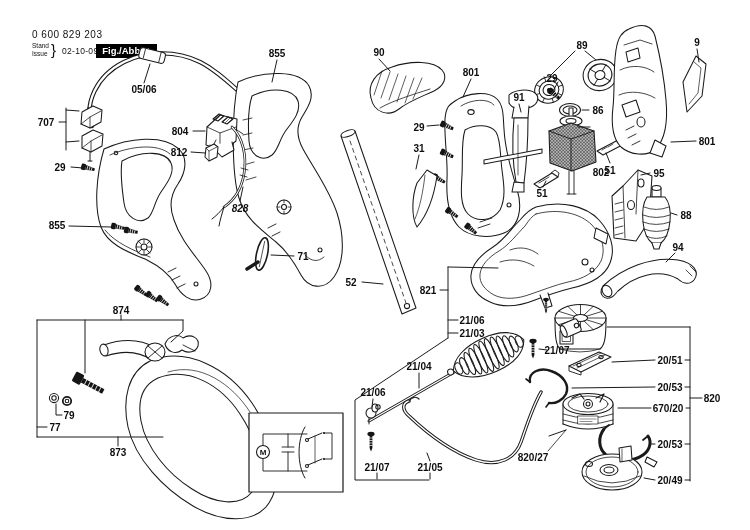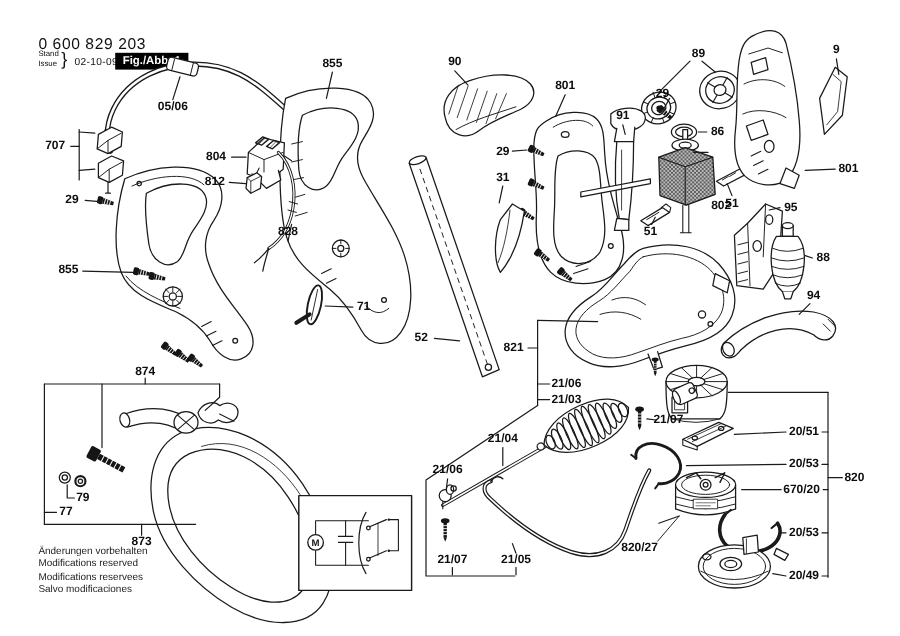--- a/index.html
+++ b/index.html
@@ -1,21 +1,21 @@
 <!DOCTYPE html>
 <html><head>
 <meta charset="utf-8">
 <style>
   html,body{margin:0;padding:0;background:#fff;}
   .canvas{position:relative;width:750px;height:530px;background:#fff;overflow:hidden;
           font-family:"Liberation Sans",sans-serif;color:#111;}
   .part-label{position:absolute;transform:translate(-50%,-50%);
           font:bold 10px "Liberation Sans",sans-serif;color:#0d0d0d;white-space:nowrap;
           background:transparent;}
-  .hdr-number{position:absolute;left:32px;top:29px;font-size:13px;letter-spacing:.5px;}
+  .hdr-number{position:absolute;left:32px;top:29px;font-size:10px;letter-spacing:.5px;}
   .hdr-stand{position:absolute;left:32px;top:42px;font-size:6.5px;line-height:7.5px;}
   .hdr-brace{position:absolute;left:51px;top:41px;font-size:15px;font-weight:400;}
   .hdr-date{position:absolute;left:62px;top:46px;font-size:8.5px;letter-spacing:.3px;}
   .fig-badge{position:absolute;left:96px;top:44px;width:61px;height:14px;background:#000;
           color:#fff;font:bold 9.5px "Liberation Sans",sans-serif;text-align:center;
           line-height:14px;}
   .footer{position:absolute;left:32px;top:454px;font-size:8.3px;line-height:10.4px;color:#222;}
   svg{position:absolute;left:0;top:0;}
   #labels{position:absolute;left:0;top:0;width:100%;height:100%;pointer-events:none;}
 </style>
@@ -478,21 +478,21 @@
       <div class="part-label" style="left: 144px; top: 89px;">05/06</div>
       <div class="part-label" style="left: 277px; top: 53px;">855</div>
       <div class="part-label" style="left: 379px; top: 52px;">90</div>
       <div class="part-label" style="left: 471px; top: 72px;">801</div>
       <div class="part-label" style="left: 582px; top: 45px;">89</div>
       <div class="part-label" style="left: 697px; top: 42px;">9</div>
       <div class="part-label" style="left: 60px; top: 167px;">29</div>
       <div class="part-label" style="left: 46px; top: 122px;">707</div>
       <div class="part-label" style="left: 180px; top: 131px;">804</div>
       <div class="part-label" style="left: 179px; top: 152px;">812</div>
-      <div class="part-label" style="left: 240px; top: 193px;">828</div>
+      <div class="part-label" style="left: 240px; top: 208px; font-style: italic;">828</div>
       <div class="part-label" style="left: 552px; top: 78px;">29</div>
       <div class="part-label" style="left: 519px; top: 97px;">91</div>
       <div class="part-label" style="left: 598px; top: 110px;">86</div>
       <div class="part-label" style="left: 601px; top: 127px; margin-top: 45px;">802</div>
       <div class="part-label" style="left: 707px; top: 141px;">801</div>
       <div class="part-label" style="left: 419px; top: 127px;">29</div>
       <div class="part-label" style="left: 419px; top: 148px;">31</div>
       <div class="part-label" style="left: 542px; top: 193px;">51</div>
       <div class="part-label" style="left: 610px; top: 170px;">51</div>
       <div class="part-label" style="left: 659px; top: 173px;">95</div>
@@ -515,19 +515,13 @@
       <div class="part-label" style="left: 668px; top: 408px;">670/20</div>
       <div class="part-label" style="left: 712px; top: 398px;">820</div>
       <div class="part-label" style="left: 670px; top: 444px;">20/53</div>
       <div class="part-label" style="left: 670px; top: 480px;">20/49</div>
       <div class="part-label" style="left: 121px; top: 310px;">874</div>
       <div class="part-label" style="left: 69px; top: 415px;">79</div>
       <div class="part-label" style="left: 55px; top: 427px;">77</div>
       <div class="part-label" style="left: 118px; top: 452px;">873</div>
     </div>
 
-  <div class="footer">
-    <div>Änderungen vorbehalten</div>
-    <div>Modifications reserved</div>
-    <div>Modifications reservees</div>
-    <div>Salvo modificaciones</div>
-  </div>
 </div>
 
 </body></html>

